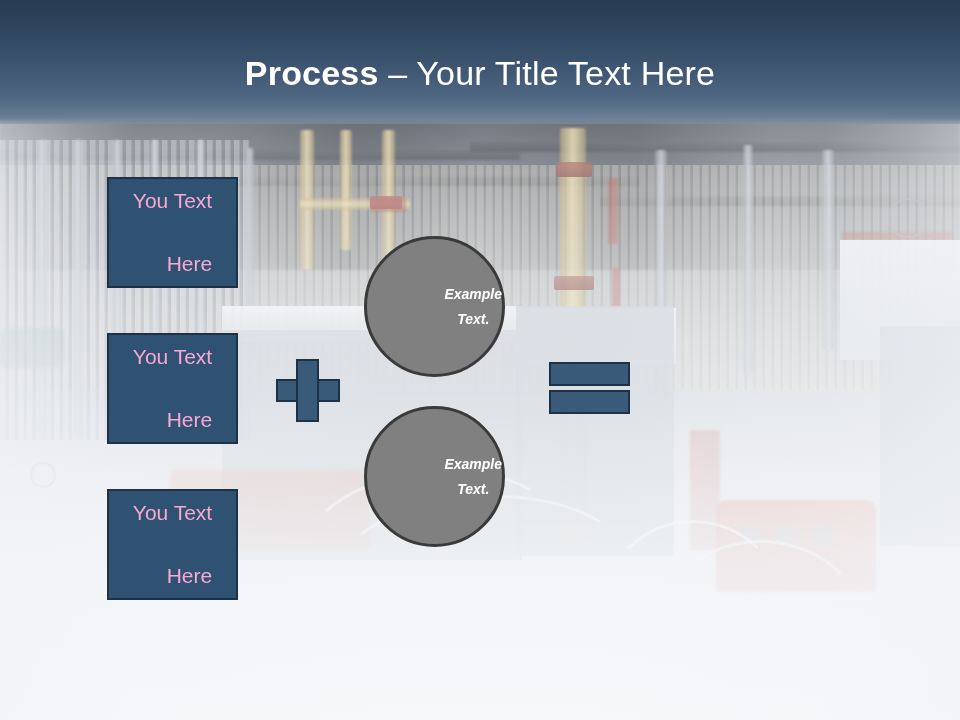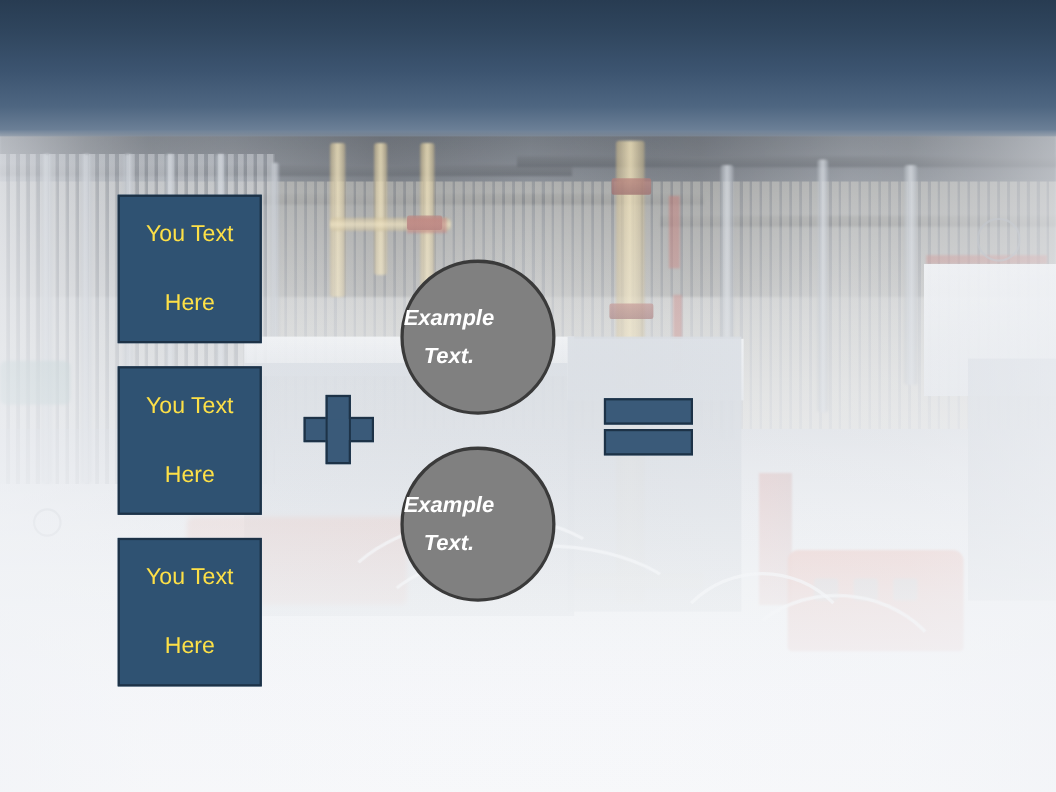--- a/index.html
+++ b/index.html
@@ -229,27 +229,27 @@
     white-space: nowrap;
   }
   .header-title .strong { font-weight: bold; }
   .header-title .light  { font-weight: normal; }
 
   
   .bluebox {
     position: absolute;
     box-sizing: border-box;
     width: 131px;
-    height: 135px;
+    height: 111px;
     background: #2f5272;
     border: 2px solid #1d3247;
-    color: #fde047;
+    color: #f9a8d4;
     font-size: 21px;
     line-height: 1.52;
-    text-align: center;
+    text-align: right;
     display: flex;
     align-items: center;
     justify-content: center;
   }
   .bluebox span { display: block; padding: 0 6px; }
 
   
   .plus {
     position: absolute;
     left: 276px;
@@ -289,28 +289,28 @@
   
   .circle {
     position: absolute;
     box-sizing: border-box;
     width: 141px;
     height: 141px;
     border-radius: 50%;
     background: #808080;
     border: 3px solid #3a3a3a;
     color: #ffffff;
-    font-size: 20px;
+    font-size: 14px;
     font-weight: bold;
     font-style: italic;
     line-height: 1.75;
     text-align: center;
     display: flex;
     align-items: center;
-    justify-content: flex-start;
+    justify-content: flex-end;
   }
 
   
   .result {
     position: absolute;
     box-sizing: border-box;
     left: 677px;
     top: 282px;
     width: 222px;
     height: 227px;
@@ -392,20 +392,23 @@
     <div class="hose" style="left:300px; top:470px; width:260px; height:150px; transform:rotate(-6deg);"></div>
     <div class="hose" style="left:330px; top:495px; width:300px; height:160px; transform:rotate(-3deg);"></div>
     <div class="hose" style="left:600px; top:520px; width:180px; height:180px;"></div>
     <div class="hose" style="left:660px; top:540px; width:200px; height:170px; transform:rotate(4deg);"></div>
 
     <div class="wash"></div>
     <div class="wash-side"></div>
   </div>
 
   <div class="header"></div>
+  <div class="header-title" style="top:56px;">
+    <span class="strong">Process</span><span class="light"> – Your Title Text Here</span>
+  </div>
 
   <div class="bluebox" style="left:107px; top:177px;">
     <span>
       <span>You Text</span><br>
       <span>Here</span>
     </span>
   </div>
 
   <div class="bluebox" style="left:107px; top:333px;">
     <span>

